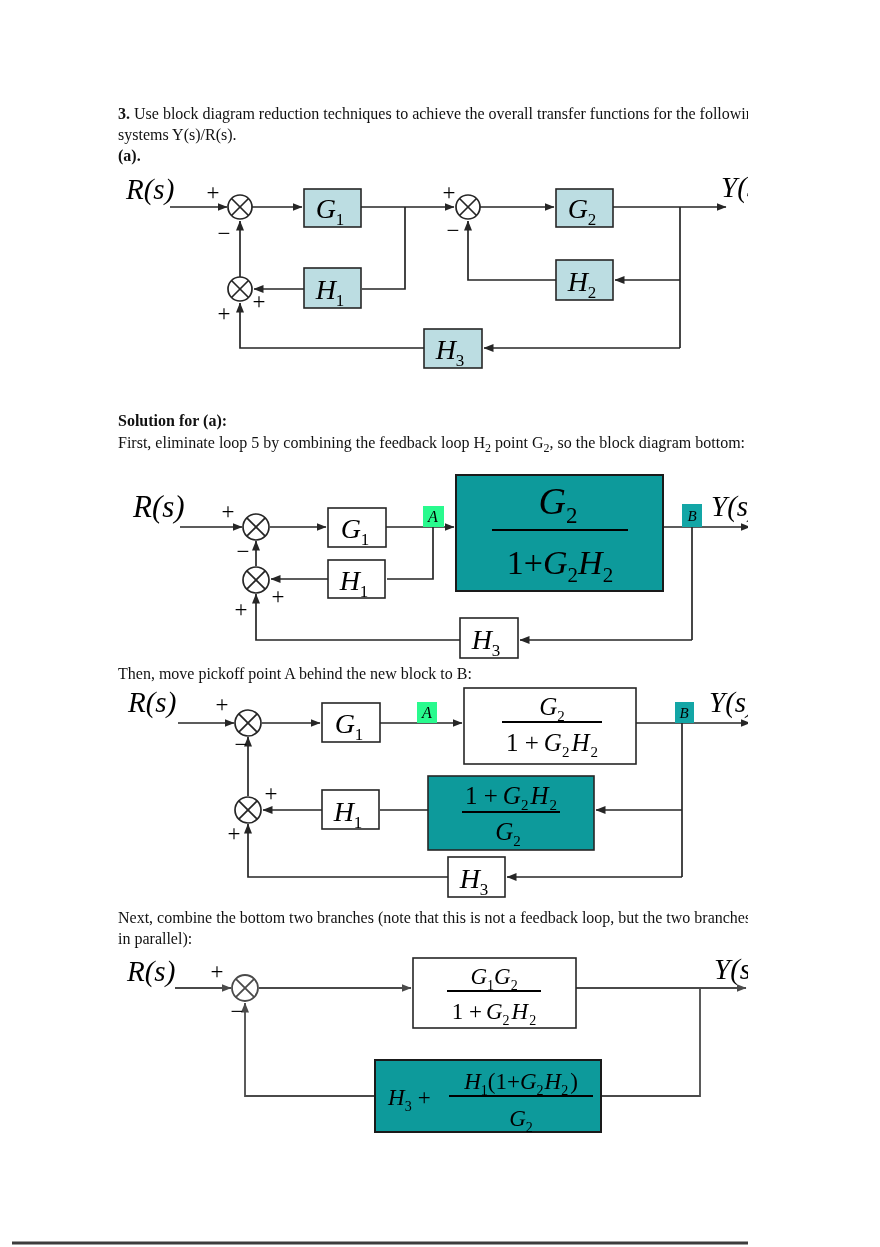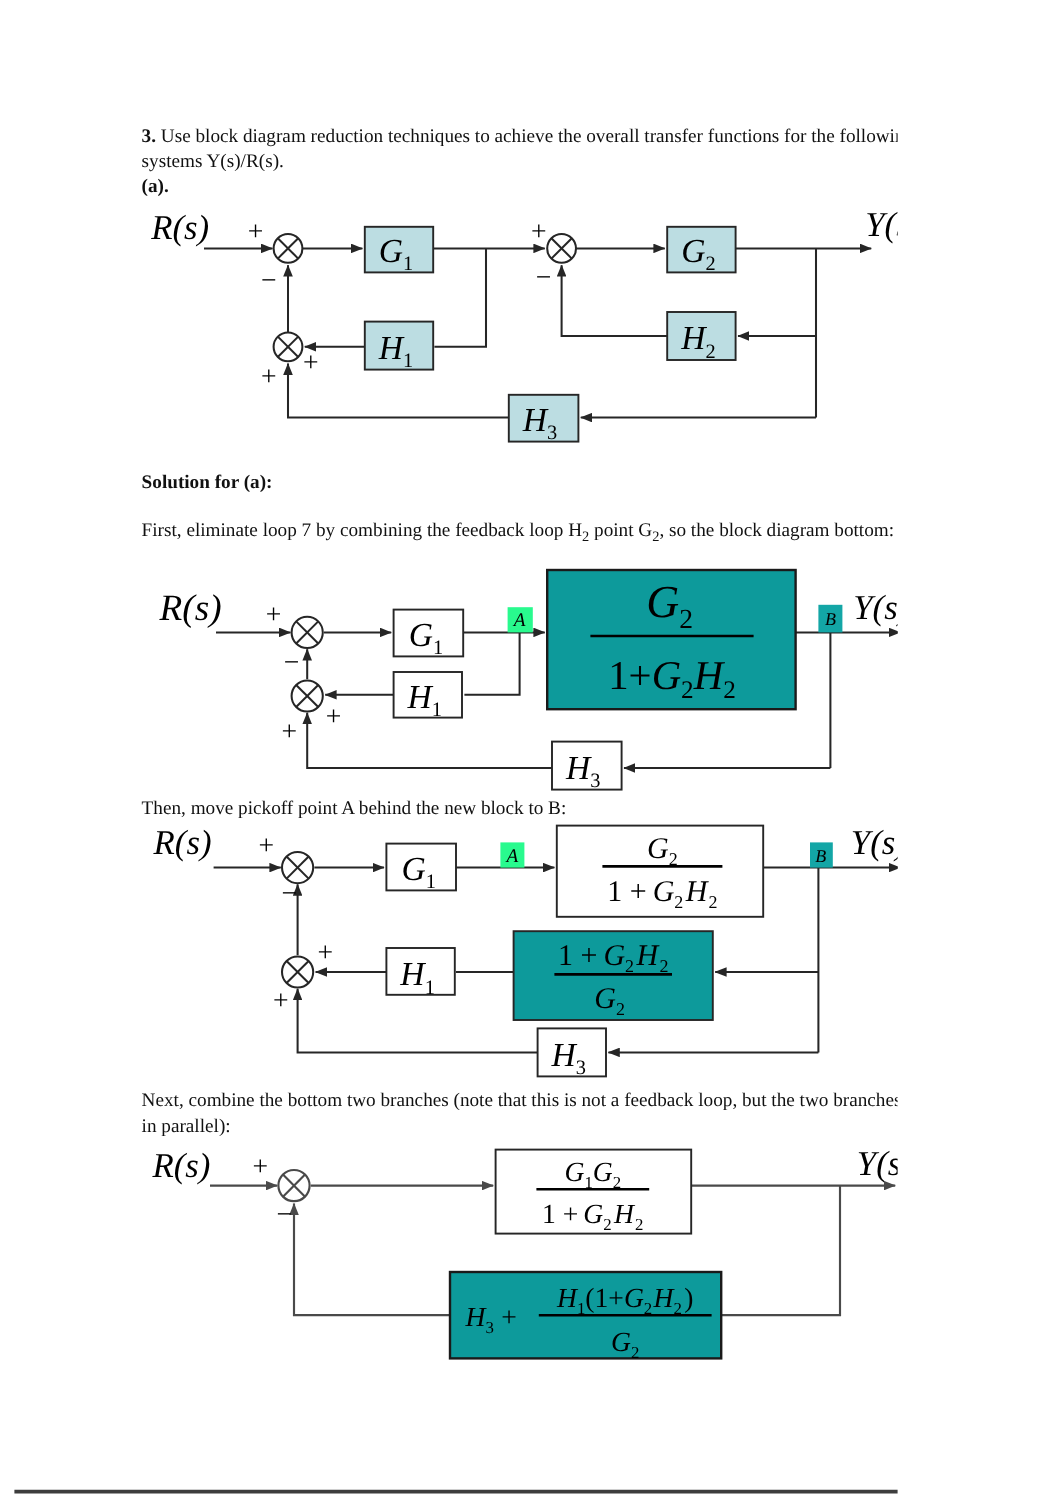--- a/index.html
+++ b/index.html
@@ -29,22 +29,22 @@
 </style>
 </head>
 <body>
 
 <div class="page">
 
   <div class="para" style="left:118px;top:103px;width:662px;"><span class="b">3.</span><span> Use block diagram reduction techniques to achieve the overall transfer functions for the following systems Y(s)/R(s).</span><br>
     <span class="b">(a).</span>
   </div>
 
-  <div class="para b" style="left:118px;top:392px;">Solution for (a):</div>
-  <div class="para" style="left:118px;top:432px;width:662px;"><span>First, eliminate loop 7 by combining the feedback loop H</span><sub>2</sub><span> point G</span><sub>2</sub><span>, so the block diagram bottom:</span>
+  <div class="para b" style="left:118px;top:410px;">Solution for (a):</div>
+  <div class="para" style="left:118px;top:432px;width:662px;"><span>First, eliminate loop 5 by combining the feedback loop H</span><sub>2</sub><span> point G</span><sub>2</sub><span>, so the block diagram bottom:</span>
   </div>
 
   <div class="para" style="left:118px;top:663px;width:662px;">Then, move pickoff point A behind the new block to B:</div>
 
   <div class="para" style="left:118px;top:907px;width:662px;">Next, combine the bottom two branches (note that this is not a feedback loop, but the two branches are in parallel):</div>
 
   <div class="pgnum" style="left:763px;top:1170px;">4</div>
 
   <svg width="880" height="1247" viewBox="0 0 880 1247" style="position:absolute;left:0;top:0;">
     <defs>

